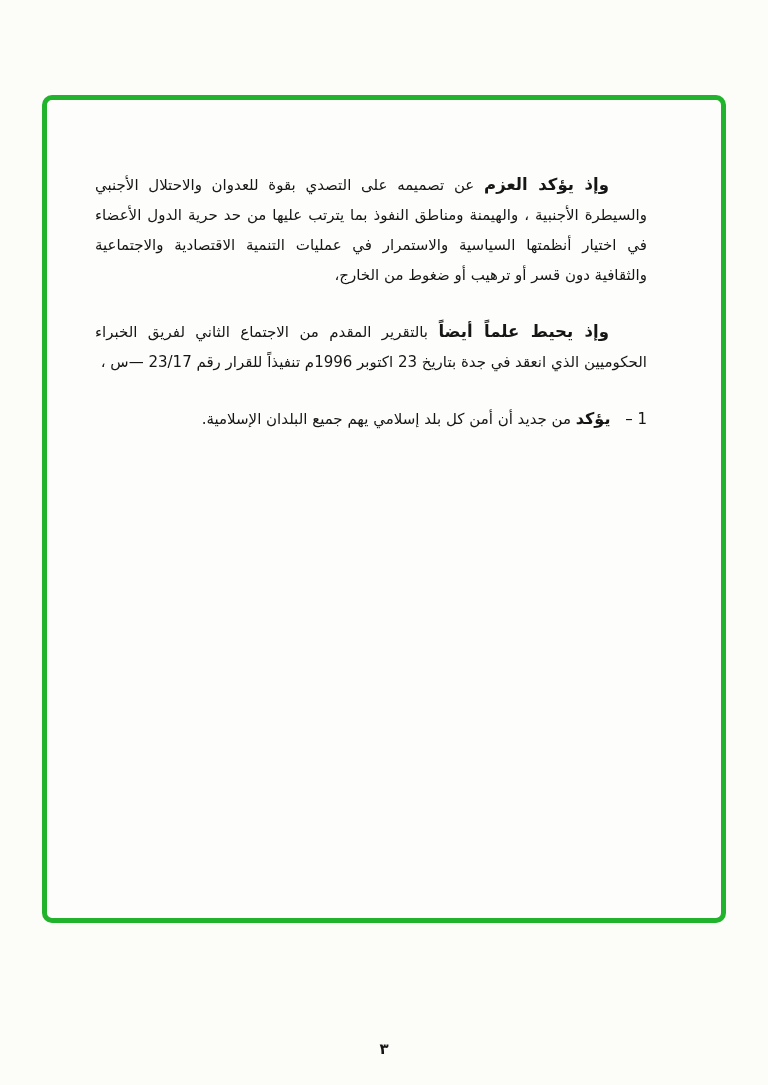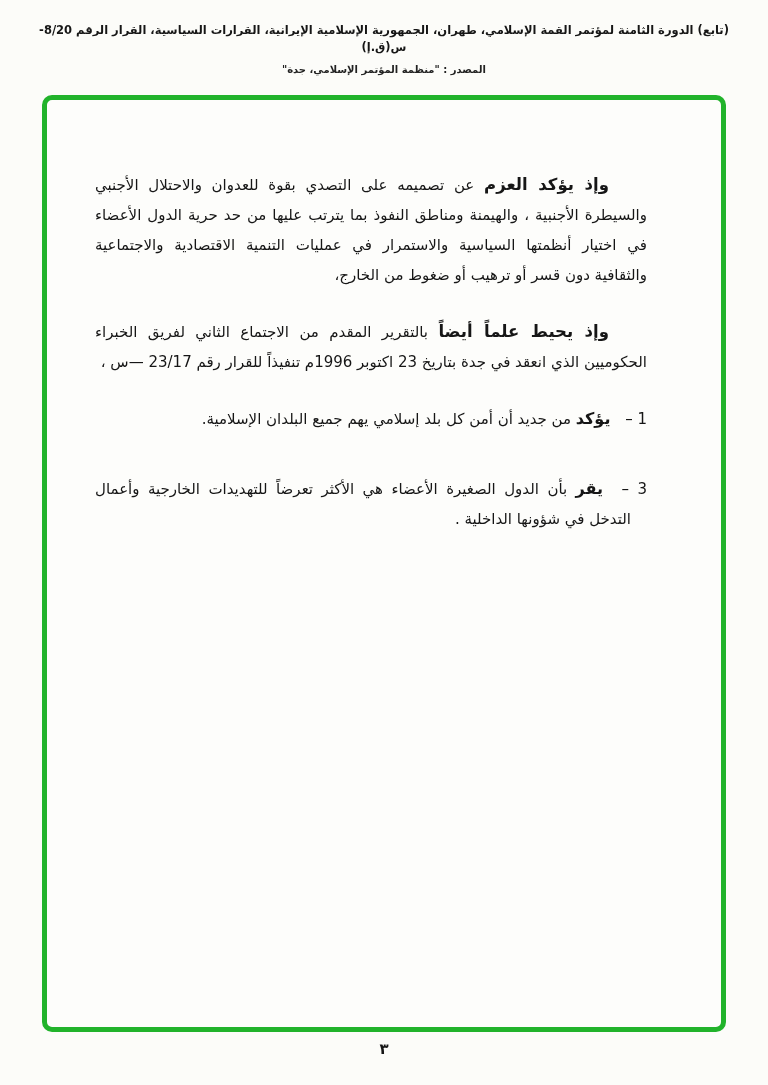--- a/index.html
+++ b/index.html
@@ -35,21 +35,21 @@
     margin-top: 7px;
     color: #222;
   }
 
   
   .green-frame {
     position: absolute;
     left: 42px;
     top: 95px;
     width: 684px;
-    height: 937px;
+    height: 828px;
     border: 5px solid var(--frame-border, #21b32b);
     border-radius: 10px;
     background: #fdfdfb;
     overflow: hidden;
   }
 
   
   .content {
     direction: rtl;
     padding: 70px 74px 0 48px;
@@ -100,24 +100,20 @@
     text-align: center;
     font-weight: bold;
     font-size: 15px;
   }
 </style>
 </head>
 <body>
 
 <div class="page">
 
-  <header class="doc-header">
-    <div class="header-line1">(تابع) الدورة الثامنة لمؤتمر القمة الإسلامي، طهران، الجمهورية الإسلامية الإيرانية، القرارات السياسية، القرار الرقم 8/20-س(ق.إ)</div>
-    <div class="header-line2">المصدر :  "منظمة المؤتمر الإسلامي، جدة"</div>
-  </header>
 
   <div class="green-frame">
     <div class="content">
 
       <p class="para">
         <strong class="lead">وإذ يؤكد العزم</strong>
         <span class="para-text">عن تصميمه على التصدي بقوة للعدوان والاحتلال الأجنبي والسيطرة الأجنبية ، والهيمنة ومناطق النفوذ بما يترتب عليها من حد حرية الدول الأعضاء في اختيار أنظمتها السياسية والاستمرار في عمليات التنمية الاقتصادية والاجتماعية والثقافية دون قسر أو ترهيب أو ضغوط من الخارج،</span>
       </p>
 
 
@@ -129,25 +125,20 @@
 
       <div class="items">
 
         <p class="item">
           <span class="item-marker">1 –</span>
           <strong class="item-lead">يؤكد</strong>
           <span class="para-text">من جديد أن أمن كل بلد إسلامي يهم جميع البلدان الإسلامية.</span>
         </p>
 
 
-        <p class="item">
-          <span class="item-marker">3 –</span>
-          <strong class="item-lead">يقر</strong>
-          <span class="para-text">بأن الدول الصغيرة الأعضاء هي الأكثر تعرضاً للتهديدات الخارجية وأعمال التدخل في شؤونها الداخلية .</span>
-        </p>
 
       </div>
 
     </div>
   </div>
 
   <footer class="page-footer">
     <span>٣</span>
   </footer>
 

